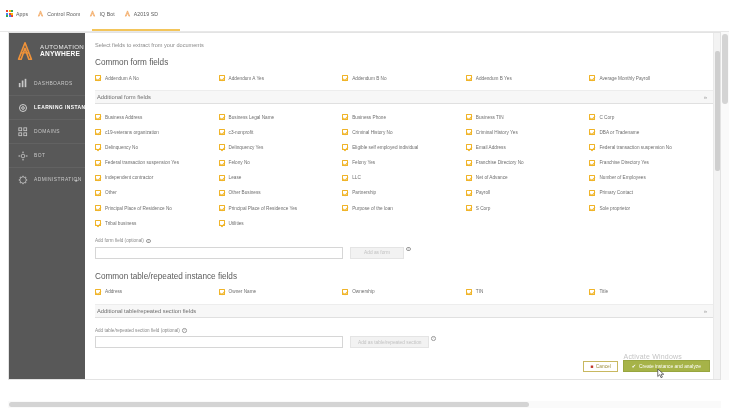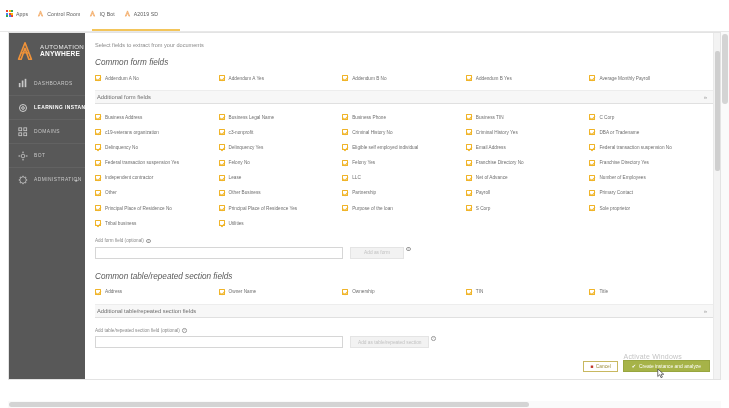--- a/index.html
+++ b/index.html
@@ -63,21 +63,21 @@
   .nav-item .ico { width: 11px; height: 11px; flex: 0 0 11px; display:flex; align-items:center; justify-content:center; }
   .nav-item .lbl { font-size: 4.9px; color: #c8c8c8; letter-spacing: .45px; white-space: nowrap; }
   .nav-item.active .lbl { color: #ffffff; font-weight: bold; }
   .nav-item .chev { position: absolute; right: 7px; font-size: 5px; color: #c8c8c8; }
 
   
   .content { flex: 1; position: relative; background: #ffffff; overflow: hidden; }
   .scroll-area { position: absolute; inset: 0 7px 0 0; padding: 6px 0 0 10px; }
 
   .subtitle { font-size: 5.6px; color: #8a8a8a; margin: 3px 0 10px 0; }
-  .section-title { font-size: 8.2px; color: #5a5a5a; margin: 0 0 8px 0; font-style: italic; }
+  .section-title { font-size: 8.2px; color: #5a5a5a; margin: 0 0 8px 0; }
 
   .fields-grid { display: grid; grid-template-columns: repeat(5, 1fr); row-gap: 9.2px; }
   .field { display: flex; align-items: center; gap: 4px; }
   .field .txt { font-size: 4.7px; color: #6e6e6e; white-space: nowrap; }
 
   .cbx {
     width: 6px; height: 6px; flex: 0 0 6px; border: .8px solid #f0b429;
     background: #ffffff; position: relative; border-radius: .5px;
   }
   .cbx::after {
@@ -492,21 +492,21 @@
           </div>
           <div class="addctl">
             <input type="text" placeholder="" style="">
             <span class="btn-wrap">
               <span class="btn-disabled">Add as form</span>
               <span class="info-dot">i</span>
             </span>
           </div>
         </div>
 
-        <div class="section-title" style="margin-top:13px">Common table/repeated section fields</div>
+        <div class="section-title" style="margin-top:13px">Common table/repeated instance fields</div>
 
         <div class="tbl-grid">
           <div class="field">
               <span class="cbx"></span>
               <span class="txt">Address</span>
             </div>
           <div class="field">
               <span class="cbx"></span>
               <span class="txt">Owner Name</span>
             </div>

